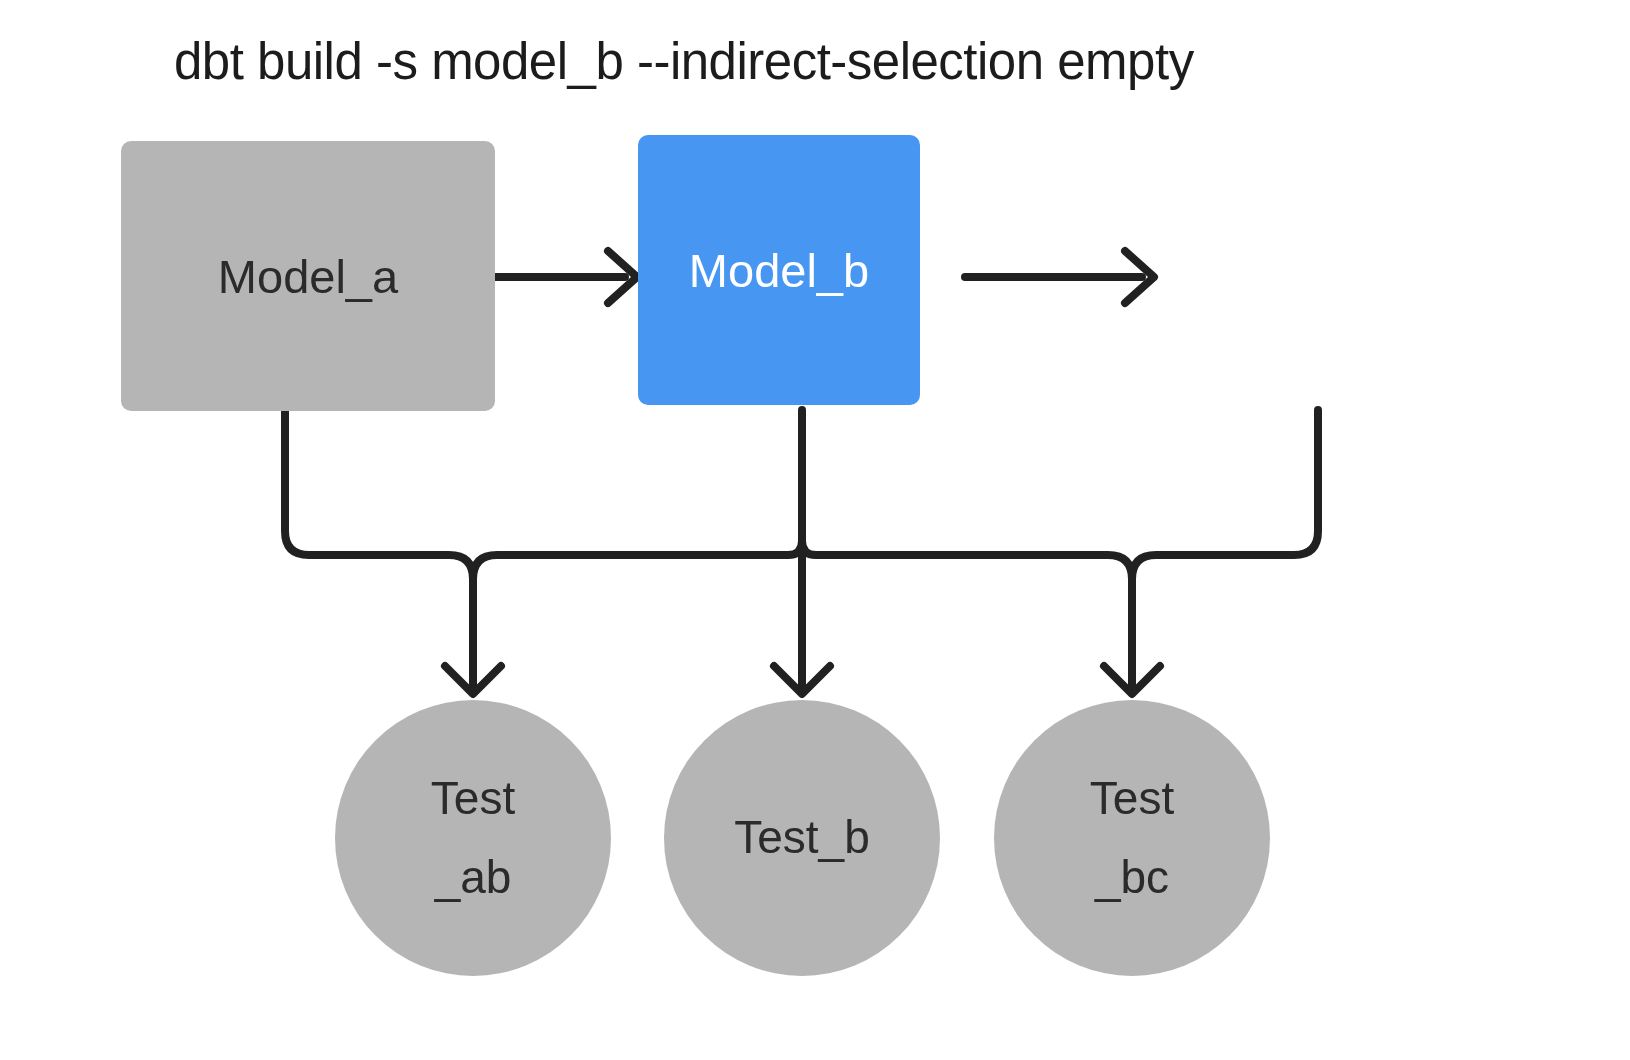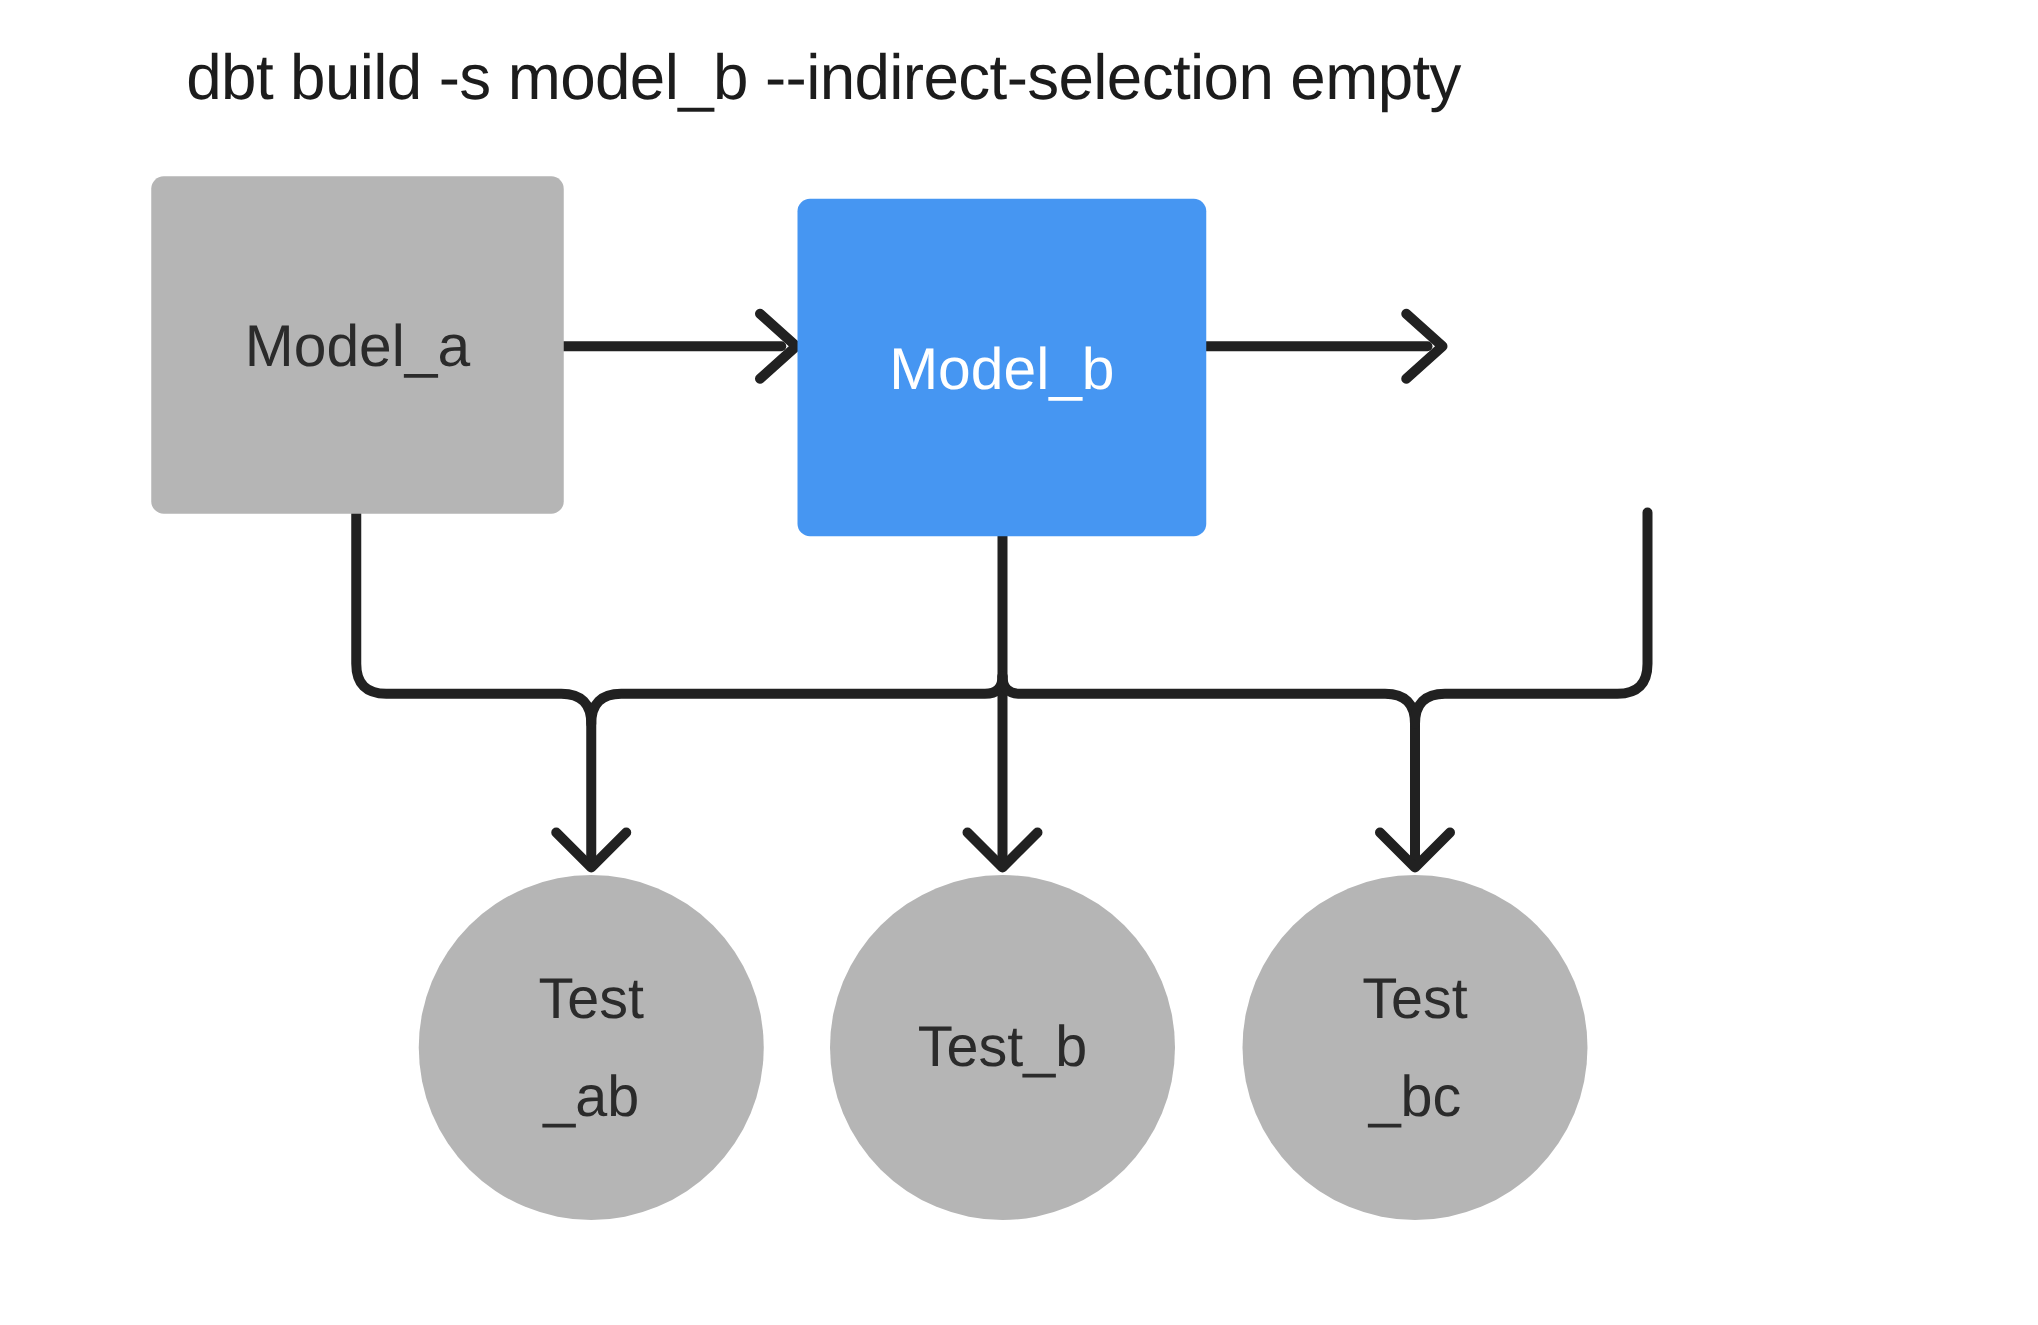--- a/index.html
+++ b/index.html
@@ -18,21 +18,21 @@
   }
   .canvas {
     position: relative;
     width: 1630px;
     height: 1060px;
     background: var(--background);
     overflow: hidden;
   }
   .title {
     position: absolute;
-    left: 149px;
+    left: 174px;
     top: 32px;
     font-size: 51px;
     font-weight: 500;
     letter-spacing: -0.5px;
     color: var(--title-color);
     white-space: nowrap;
   }
   .edges {
     position: absolute;
     left: 0; top: 0;
@@ -48,21 +48,21 @@
   }
   .node {
     position: absolute;
     display: flex;
     flex-direction: column;
     align-items: center;
     justify-content: center;
     text-align: center;
   }
   .model {
-    width: 330px;
+    width: 374px;
     height: 270px;
     border-radius: 10px;
     background: var(--node-gray);
     color: var(--text-dark);
     font-size: 47px;
   }
   .model.selected {
     background: var(--selected-blue);
     color: var(--text-light);
   }
@@ -70,21 +70,21 @@
     width: 276px;
     height: 276px;
     border-radius: 50%;
     background: var(--node-gray);
     color: var(--text-dark);
     font-size: 46px;
     line-height: 1.72;
   }
   .test .line { display: block; }
   #model_a { left: 121px; top: 141px; }
-  #model_b { left: 638px; top: 159px; width: 327px; justify-content: center; }
+  #model_b { left: 638px; top: 135px; width: 282px; justify-content: center; }
   #model_c { left: 1155px; top: 141px; width: 326px; }
   #test_ab { left: 335px; top: 700px; }
   #test_b  { left: 664px; top: 700px; }
   #test_bc { left: 994px; top: 700px; }
 </style>
 </head>
 <body>
 
 <div class="canvas">
 

